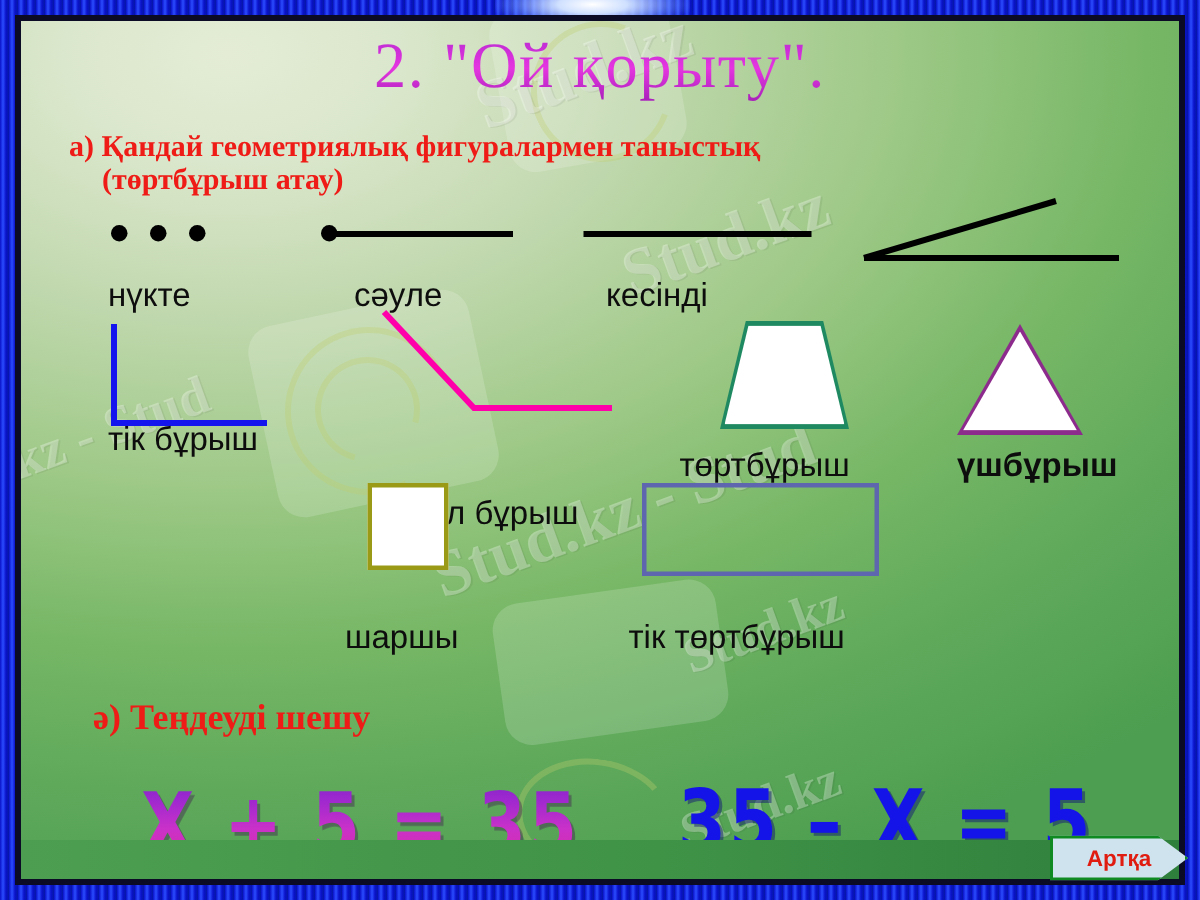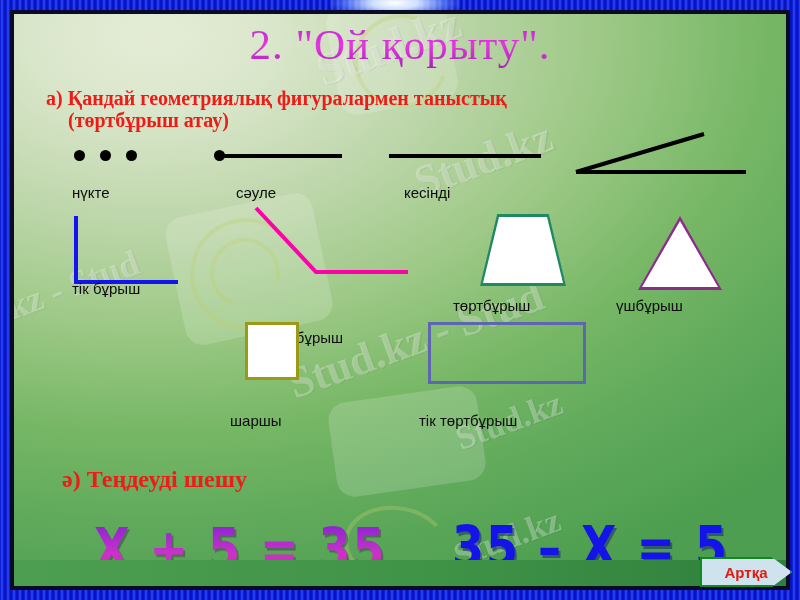--- a/index.html
+++ b/index.html
@@ -102,21 +102,21 @@
     line-height:1.12;
   }
   .hdr-a{left:32px;top:73px;font-size:20px;width:700px;}
   .hdr-a .l2{display:block;padding-left:22px;}
   .hdr-e{left:48px;top:452px;font-size:24px;}
 
   
   .lab{
     position:absolute;
     font-family:"Liberation Sans",sans-serif;
-    font-size:15px;color:#0d0d0d;white-space:nowrap;
+    font-size:22px;color:#0d0d0d;white-space:nowrap;
   }
 
   
   .fig{position:absolute;}
   .dot{position:absolute;width:11px;height:11px;border-radius:50%;background:#000;}
   .hline{position:absolute;height:4px;background:#000;}
 
   .trapezoid{
     position:absolute;
     width:86px;height:72px;
@@ -262,21 +262,21 @@
     <div class="fig" style="left:466px;top:200px;width:92px;height:78px;">
       <span class="trapezoid-b" style="left:0;top:0;"></span>
       <span class="trapezoid" style="left:3px;top:3px;width:80px;height:66px;"></span>
     </div>
     <div class="lab" style="left:439px;top:283px;">төртбұрыш</div>
 
     <div class="fig" style="left:624px;top:202px;width:90px;height:78px;">
       <span class="triangle-b" style="left:0;top:0;"></span>
       <span class="triangle-f" style="left:4px;top:5px;width:76px;height:66px;"></span>
     </div>
-    <div class="lab" style="left:602px;top:283px;">үшбұрыш</div>
+    <div class="lab" style="left:624px;top:283px;font-weight:bold;">үшбұрыш</div>
 
     <div class="square" style="left:231px;top:308px;"></div>
     <div class="lab" style="left:216px;top:398px;">шаршы</div>
 
     <div class="rect" style="left:414px;top:308px;"></div>
     <div class="lab" style="left:405px;top:398px;">тік төртбұрыш</div>
 
     <div class="hdr hdr-e">ә) Теңдеуді шешу</div>
 
     <div class="eq eq1">X + 5 = 35</div>

